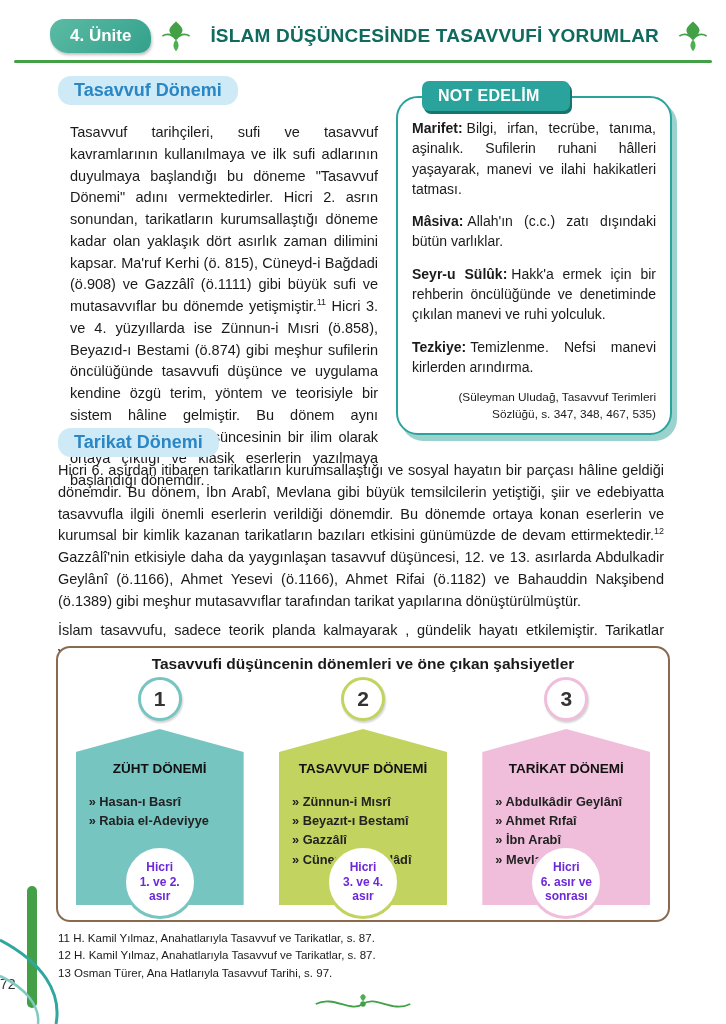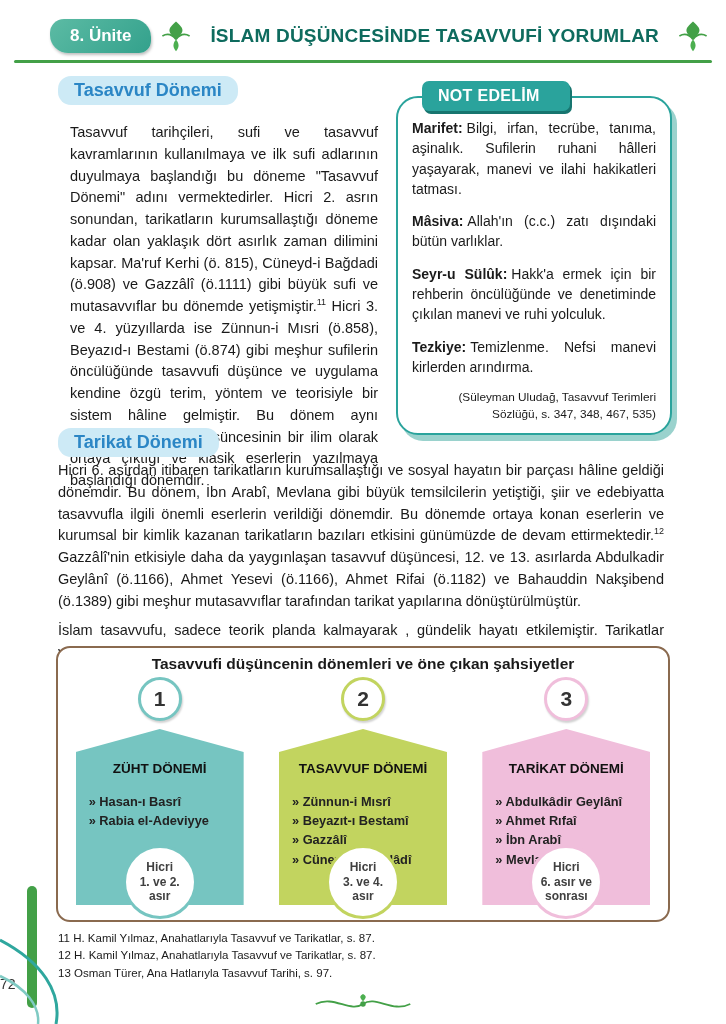--- a/index.html
+++ b/index.html
@@ -76,37 +76,37 @@
     position:relative;box-sizing:border-box;padding-top:32px;text-align:center;
   }
   .shape-wrap{position:relative;}
   .shape-heading{font-weight:bold;font-size:13.5px;color:#111;}
   .shape-items{margin-top:16px;text-align:left;padding-left:13px;}
   .item{font-weight:bold;font-size:12.8px;line-height:1.5;color:#222;}
   .period-circle{
     position:absolute;left:50%;bottom:-14px;transform:translateX(-50%);
     width:68px;height:68px;border-radius:50%;background:#fff;border:3px solid var(--c,#999);
     display:flex;align-items:center;justify-content:center;text-align:center;
-    font-weight:bold;font-size:12px;line-height:1.22;white-space:pre-line;color:#404040;
+    font-weight:bold;font-size:12px;line-height:1.22;white-space:pre-line;color:#6d28d9;
   }
 
   
   .footnotes{left:58px;top:930px;font-size:11.5px;line-height:1.5;}
   .page-number{left:0;right:0;top:976px;text-align:left;font-size:14px;color:#333;}
   .footer-orn{left:50%;top:994px;transform:translateX(-50%);}
 
   
   .green-bar{left:27px;top:886px;width:10px;height:122px;background:var(--green,#43a047);border-radius:5px;}
   .corner-curves{left:0;top:924px;}
 </style>
 </head>
 <body>
 
 <div class="header">
-  <div class="unit-badge">8. Ünite</div>
+  <div class="unit-badge">4. Ünite</div>
   <svg class="orn" viewBox="0 0 40 40">
     <path d="M20 3 C27 10 33 13 20 24 C7 13 13 10 20 3Z" fill="#43a047"></path>
     <path d="M20 24 C16 29 16 33 20 38 C24 33 24 29 20 24Z" fill="#4caf50"></path>
     <path d="M4 20 C11 16 16 19 20 24" stroke="#43a047" stroke-width="2" fill="none"></path>
     <path d="M36 20 C29 16 24 19 20 24" stroke="#43a047" stroke-width="2" fill="none"></path>
   </svg>
   <div class="header-title">İSLAM DÜŞÜNCESİNDE TASAVVUFİ YORUMLAR</div>
   <svg class="orn" viewBox="0 0 40 40">
     <path d="M20 3 C27 10 33 13 20 24 C7 13 13 10 20 3Z" fill="#43a047"></path>
     <path d="M20 24 C16 29 16 33 20 38 C24 33 24 29 20 24Z" fill="#4caf50"></path>

